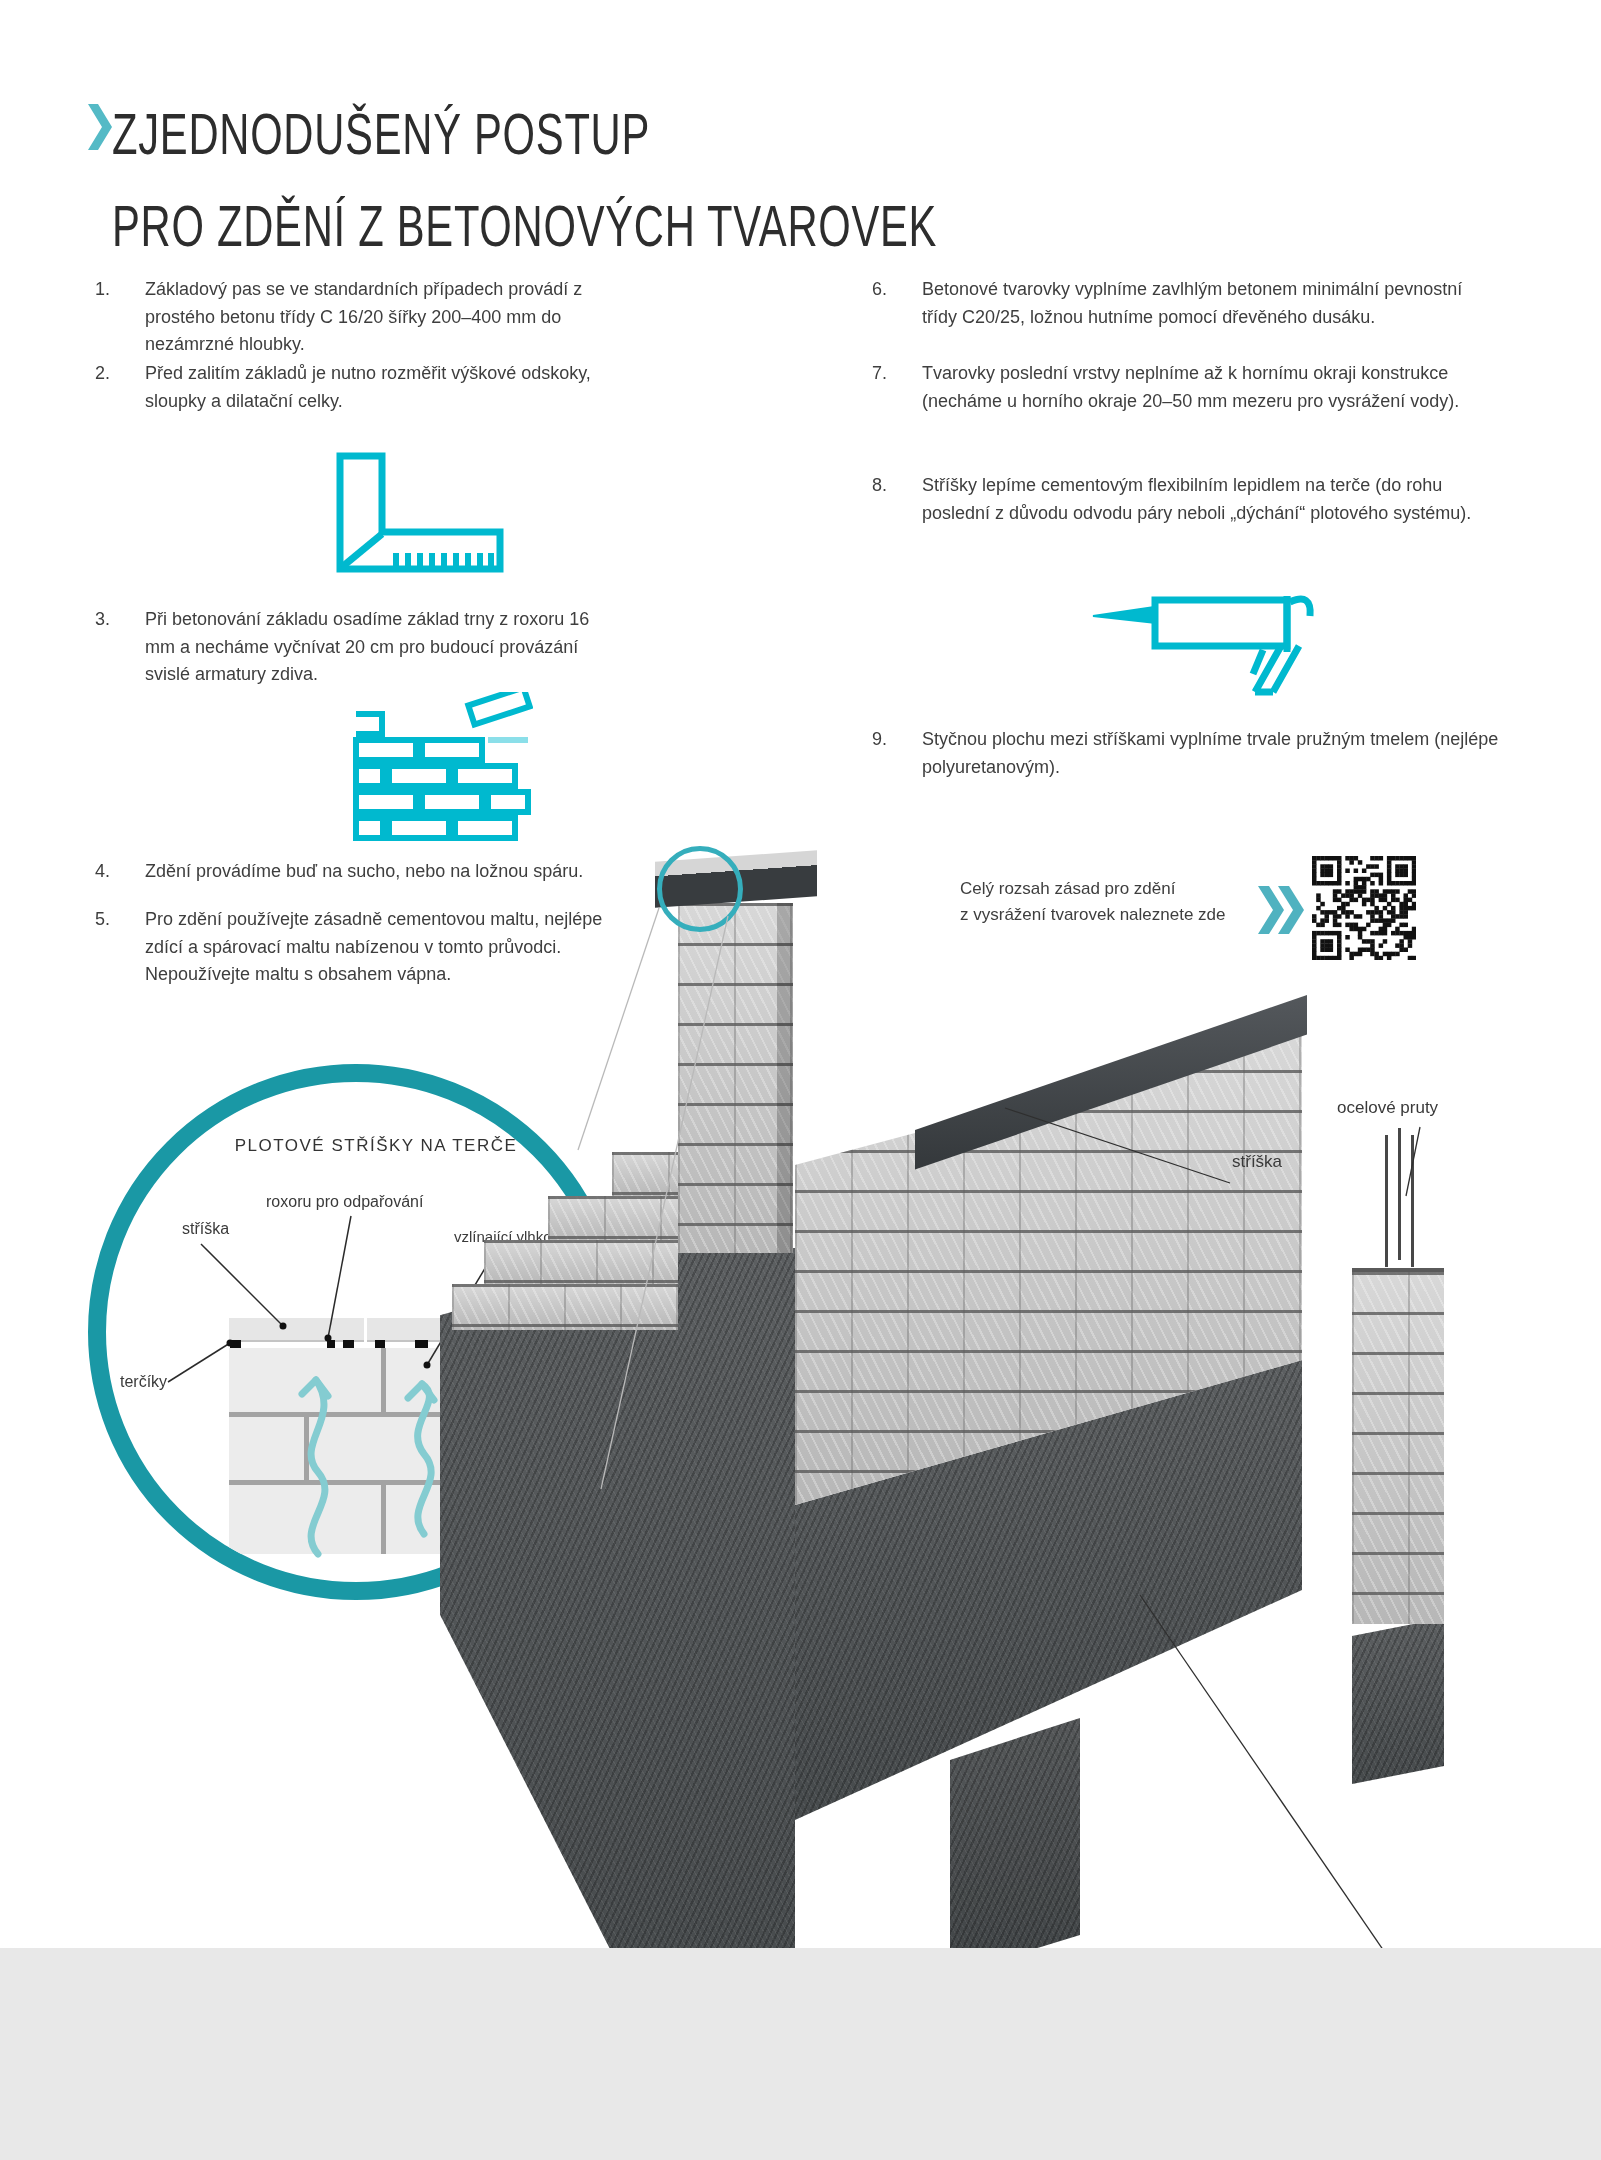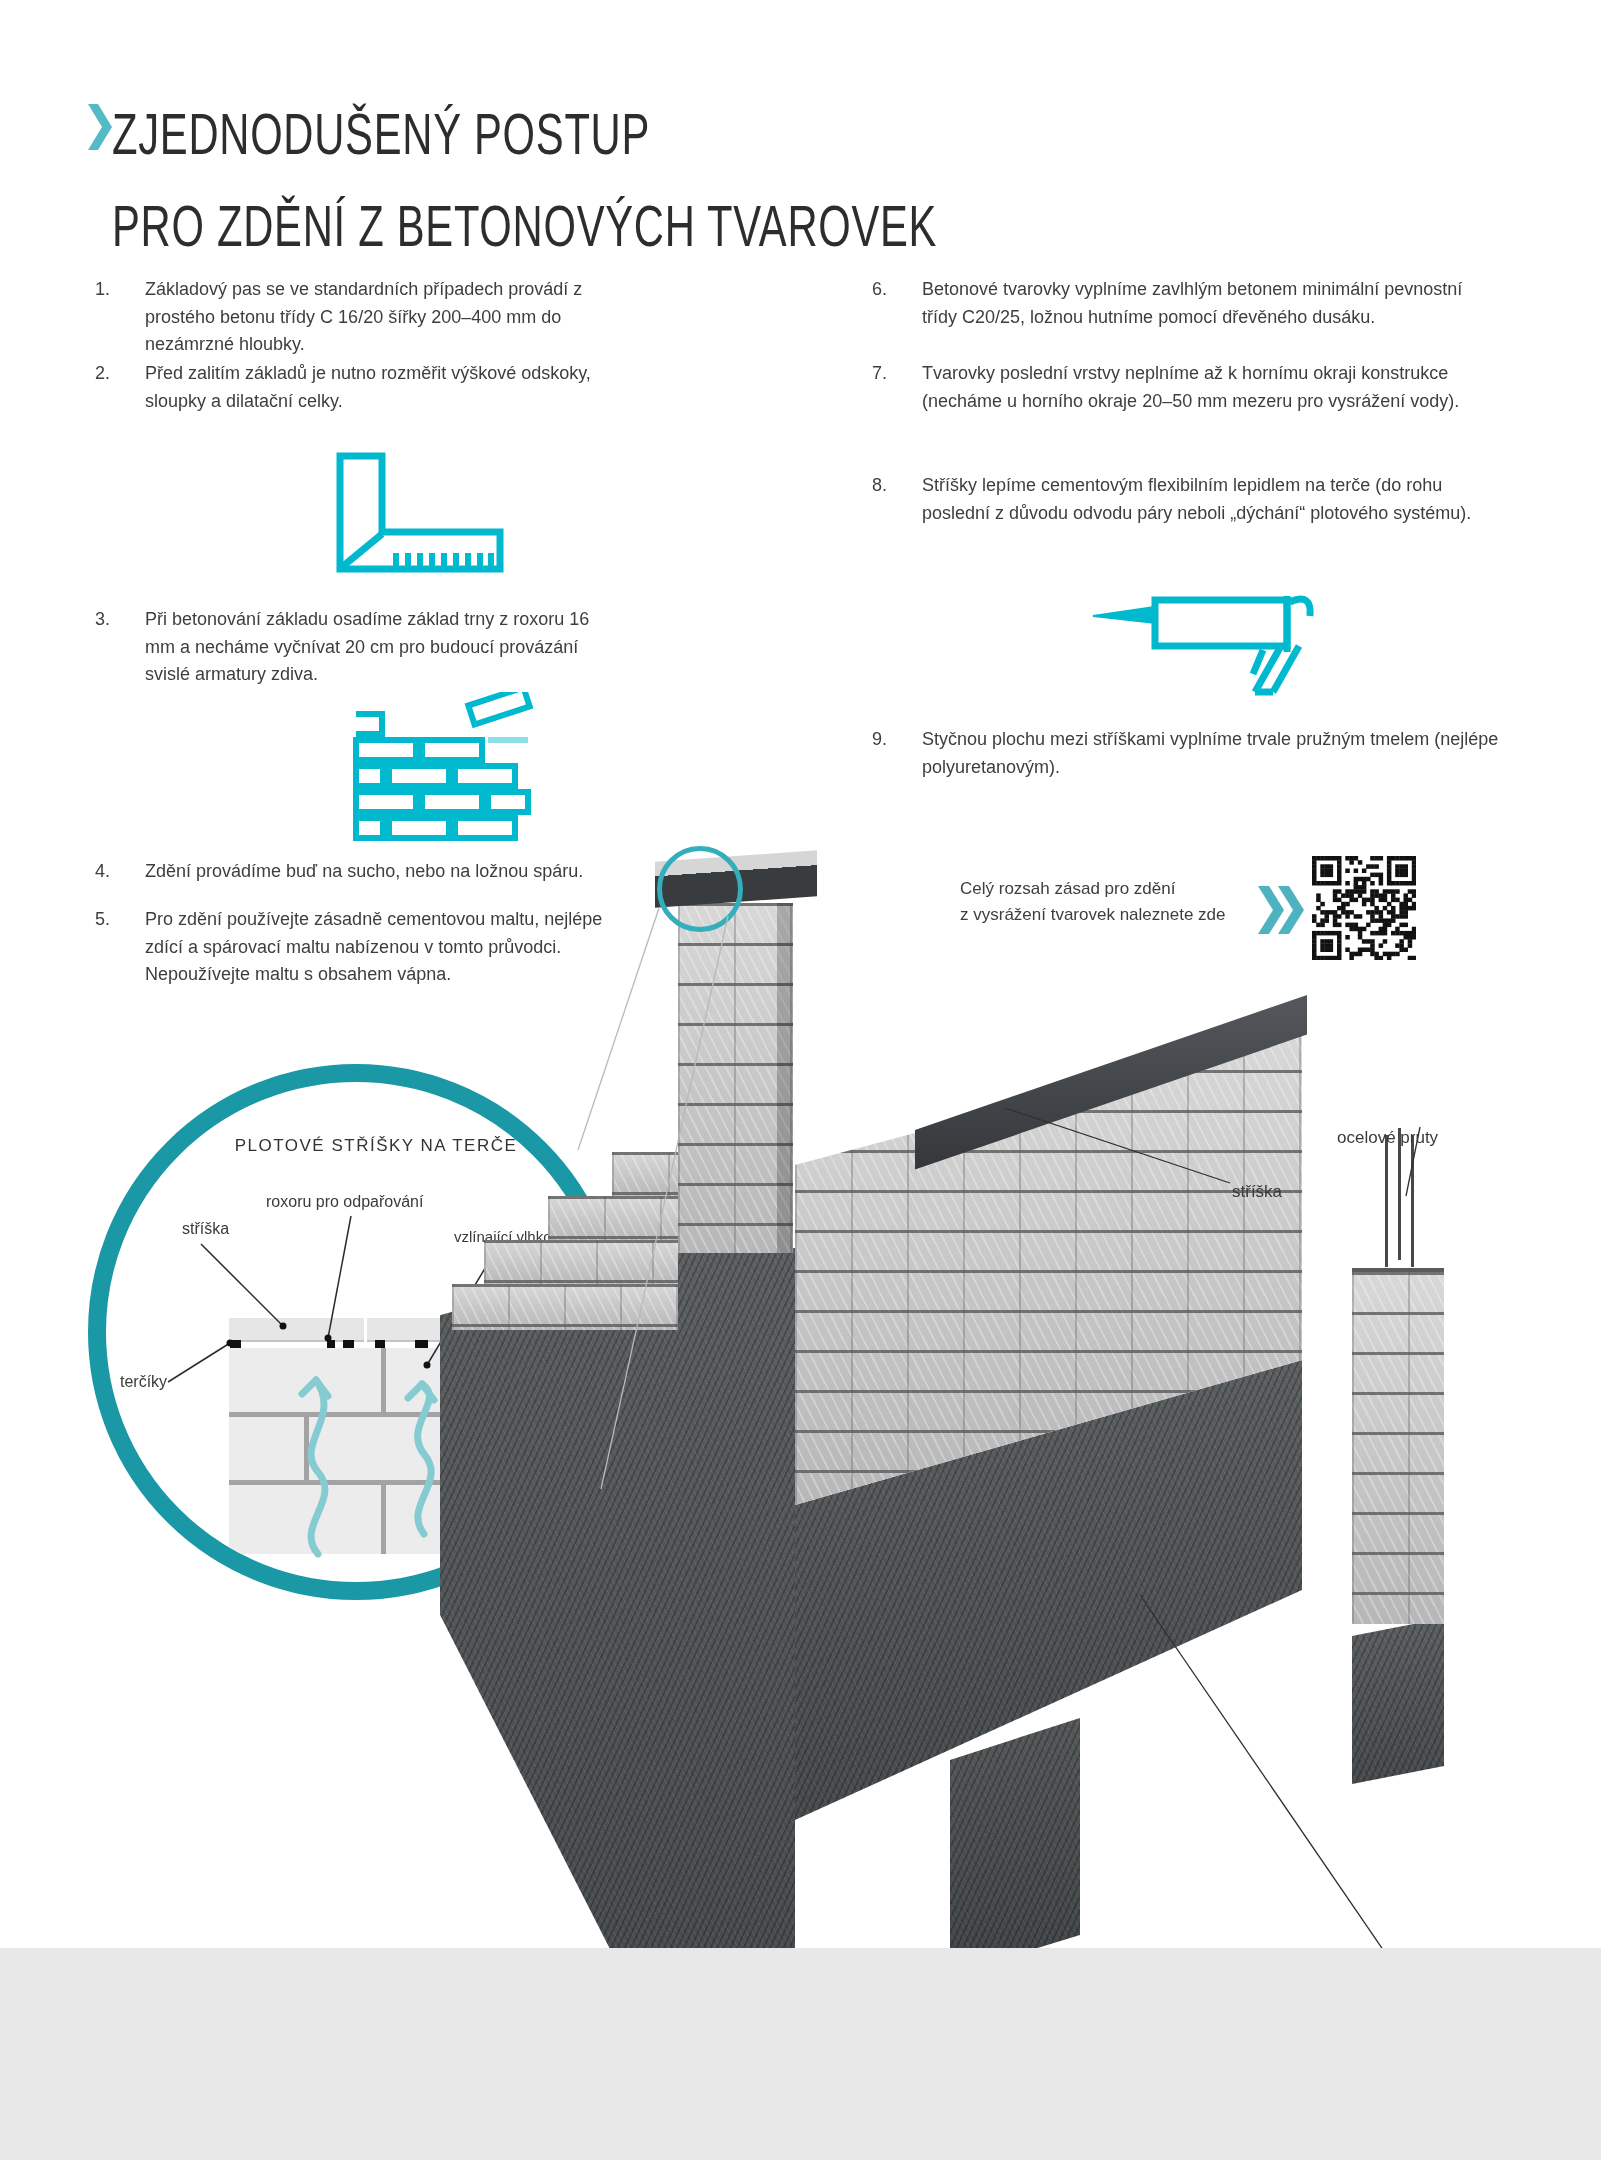--- a/index.html
+++ b/index.html
@@ -61,21 +61,21 @@
       clip-path:polygon(0 75%,100% 0,100% 22%,0 97%);
       background:linear-gradient(180deg,#54585c,#33373a);}
   .pillar-l{position:absolute;left:248px;top:63px;width:115px;height:350px;}
   .pillar-l:after{content:"";position:absolute;right:0;top:0;width:16px;height:100%;background:rgba(0,0,0,.22);}
   .cap-l{position:absolute;left:225px;top:16px;width:162px;height:46px;transform:skewY(-4deg);
       background:linear-gradient(180deg,#d6d6d6 0 32%,#383c3f 32% 100%);}
   .ring{position:absolute;left:227px;top:6px;width:76px;height:76px;border:5px solid #35aebc;border-radius:50%;}
   .step{position:absolute;height:46px;}
   .pillar-r{position:absolute;left:922px;top:428px;width:92px;height:352px;border-top:4px solid #5a5a5a;}
   .rod{position:absolute;width:3px;height:132px;background:#474747;top:295px;}
-  .il-label{position:absolute;font-size:17px;color:#3a3a3a;white-space:nowrap;margin-top:30px;}
+  .il-label{position:absolute;font-size:17px;color:#3a3a3a;white-space:nowrap;}
   .page-svg{position:absolute;left:0;top:0;width:1601px;height:2160px;pointer-events:none;}
   .pageno{position:absolute;left:70px;top:2062px;font-size:18px;font-weight:bold;color:#8b5cf6;}
 </style>
 </head>
 <body>
 
 <div class="page">
 
   <svg class="hdr-chevron" viewBox="0 0 24 46">
     <polygon points="0,0 10,0 24,23 10,46 0,46 14,23" fill="#54bac6"></polygon>

